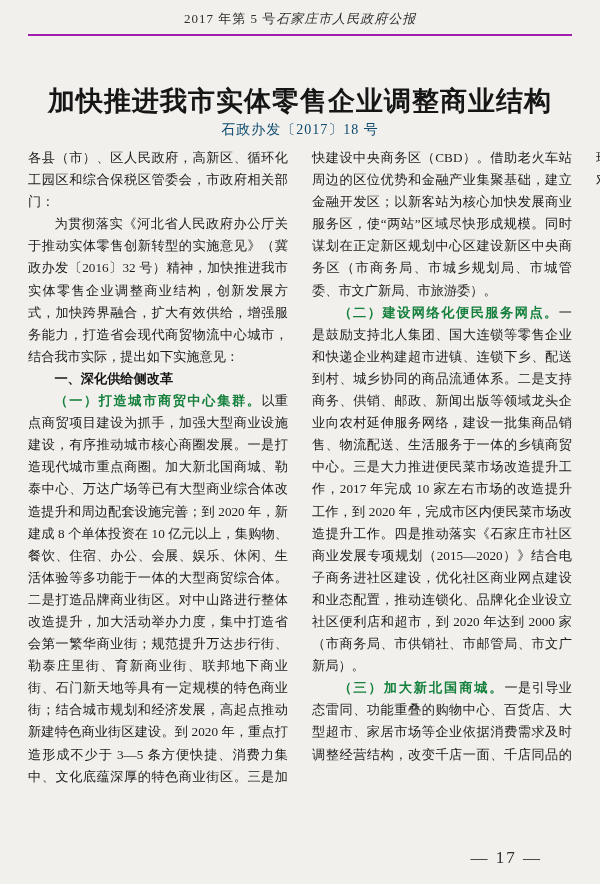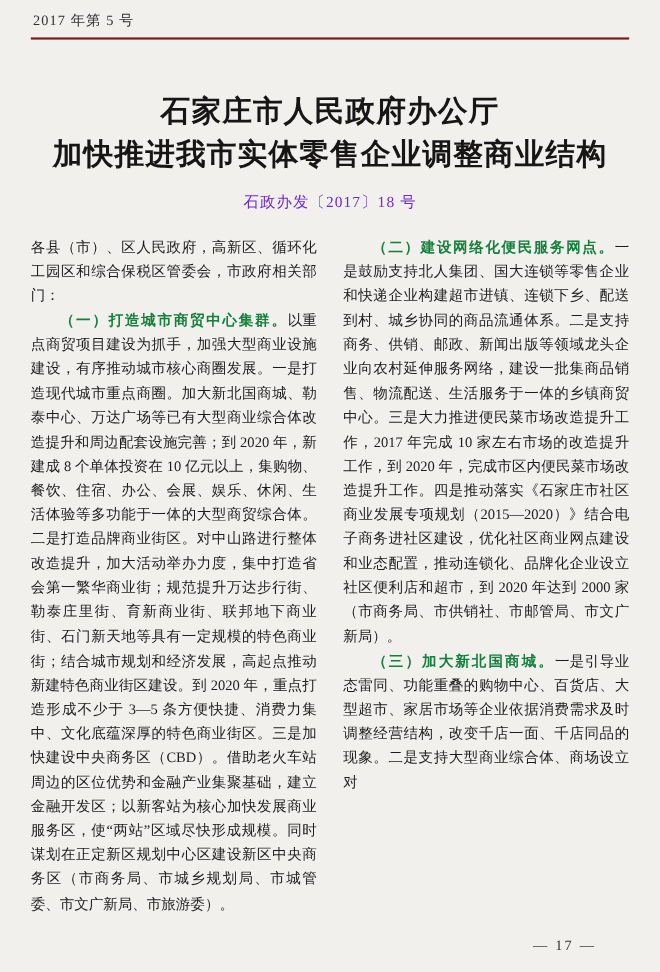--- a/index.html
+++ b/index.html
@@ -10,47 +10,46 @@
     color: #1f1f1f;
     overflow: hidden;
   }
   .page {
     position: relative;
     width: 600px; height: 884px;
     padding: 0 28px;
   }
   .page-header {
     display: flex;
-    justify-content: flex-start;
+    justify-content: center;
     align-items: flex-end;
     padding: 10px 2px 6px 2px;
-    border-bottom: 2px solid #7f1d1d;
+    border-bottom: 2px solid #a21caf;
     font-size: 13px;
     color: #2e2e2e;
     letter-spacing: 1px;
   }
   .page-header .right { font-style: italic; }
   .title-block {
     margin-top: 46px;
     text-align: center;
     font-weight: bold;
     font-size: 27px;
     line-height: 39px;
     letter-spacing: 1px;
     color: #161616;
   }
   .doc-number {
-    margin-top: 15px;
     text-align: center;
     font-size: 14px;
     letter-spacing: 1px;
-    color: #6d28d9;
+    color: #0c4a6e;
   }
   .doc-body {
-    margin-top: 21px;
+    margin-top: 8px;
     height: 643px;
     columns: 2;
     column-gap: 24px;
     column-fill: auto;
     font-size: 13.2px;
     line-height: 22.1px;
     text-align: justify;
     color: #1c1c1c;
   }
   .doc-body p { text-indent: 2em; }
@@ -64,43 +63,45 @@
   }
   .lead {
     font-weight: bold;
     letter-spacing: 1.5px;
     color: #15803d;
   }
   .page-footer {
     position: absolute;
     right: 58px;
     bottom: 16px;
-    font-size: 13px;
+    font-size: 17px;
     letter-spacing: 2px;
     color: #2e2e2e;
   }
 </style>
 </head>
 <body>
 
 <div class="page">
 
   <header class="page-header">
     <span class="left">2017 年第 5 号</span>
+    <span class="right">石家庄市人民政府公报</span>
   </header>
 
   <div class="title-block">
-    <div>石家庄市人民政府办公厅</div>
     <div>加快推进我市实体零售企业调整商业结构</div>
   </div>
 
   <div class="doc-number">石政办发〔2017〕18 号</div>
 
   <div class="doc-body">
     <p class="no-indent">各县（市）、区人民政府，高新区、循环化工园区和综合保税区管委会，市政府相关部门：</p>
+    <p>为贯彻落实《河北省人民政府办公厅关于推动实体零售创新转型的实施意见》（冀政办发〔2016〕32 号）精神，加快推进我市实体零售企业调整商业结构，创新发展方式，加快跨界融合，扩大有效供给，增强服务能力，打造省会现代商贸物流中心城市，结合我市实际，提出如下实施意见：</p>
+    <h2 class="section-heading">一、深化供给侧改革</h2>
     <p><span class="lead">（一）打造城市商贸中心集群。</span><span>以重点商贸项目建设为抓手，加强大型商业设施建设，有序推动城市核心商圈发展。一是打造现代城市重点商圈。加大新北国商城、勒泰中心、万达广场等已有大型商业综合体改造提升和周边配套设施完善；到 2020 年，新建成 8 个单体投资在 10 亿元以上，集购物、餐饮、住宿、办公、会展、娱乐、休闲、生活体验等多功能于一体的大型商贸综合体。二是打造品牌商业街区。对中山路进行整体改造提升，加大活动举办力度，集中打造省会第一繁华商业街；规范提升万达步行街、勒泰庄里街、育新商业街、联邦地下商业街、石门新天地等具有一定规模的特色商业街；结合城市规划和经济发展，高起点推动新建特色商业街区建设。到 2020 年，重点打造形成不少于 3—5 条方便快捷、消费力集中、文化底蕴深厚的特色商业街区。三是加快建设中央商务区（CBD）。借助老火车站周边的区位优势和金融产业集聚基础，建立金融开发区；以新客站为核心加快发展商业服务区，使“两站”区域尽快形成规模。同时谋划在正定新区规划中心区建设新区中央商务区（市商务局、市城乡规划局、市城管委、市文广新局、市旅游委）。</span></p>
     <p><span class="lead">（二）建设网络化便民服务网点。</span><span>一是鼓励支持北人集团、国大连锁等零售企业和快递企业构建超市进镇、连锁下乡、配送到村、城乡协同的商品流通体系。二是支持商务、供销、邮政、新闻出版等领域龙头企业向农村延伸服务网络，建设一批集商品销售、物流配送、生活服务于一体的乡镇商贸中心。三是大力推进便民菜市场改造提升工作，2017 年完成 10 家左右市场的改造提升工作，到 2020 年，完成市区内便民菜市场改造提升工作。四是推动落实《石家庄市社区商业发展专项规划（2015—2020）》结合电子商务进社区建设，优化社区商业网点建设和业态配置，推动连锁化、品牌化企业设立社区便利店和超市，到 2020 年达到 2000 家（市商务局、市供销社、市邮管局、市文广新局）。</span></p>
     <p><span class="lead">（三）加大新北国商城。</span><span>一是引导业态雷同、功能重叠的购物中心、百货店、大型超市、家居市场等企业依据消费需求及时调整经营结构，改变千店一面、千店同品的现象。二是支持大型商业综合体、商场设立对</span></p>
   </div>
 
   <div class="page-footer">
     <span>— 17 —</span>
   </div>
 
 </div>

